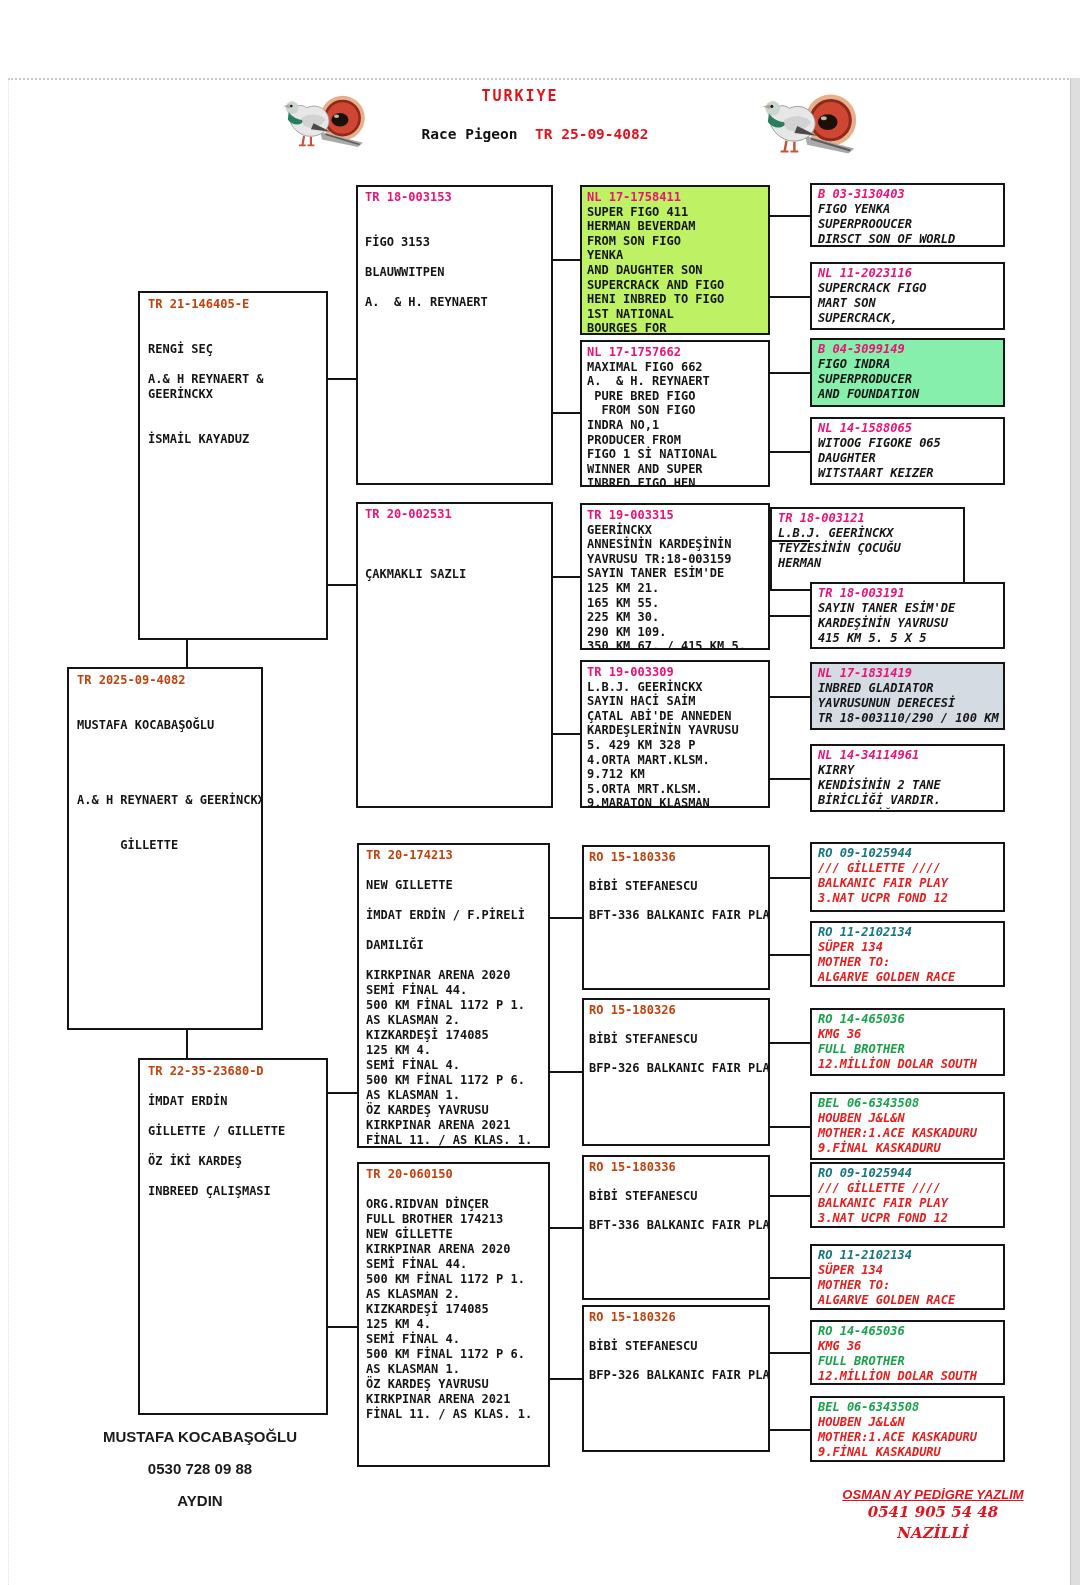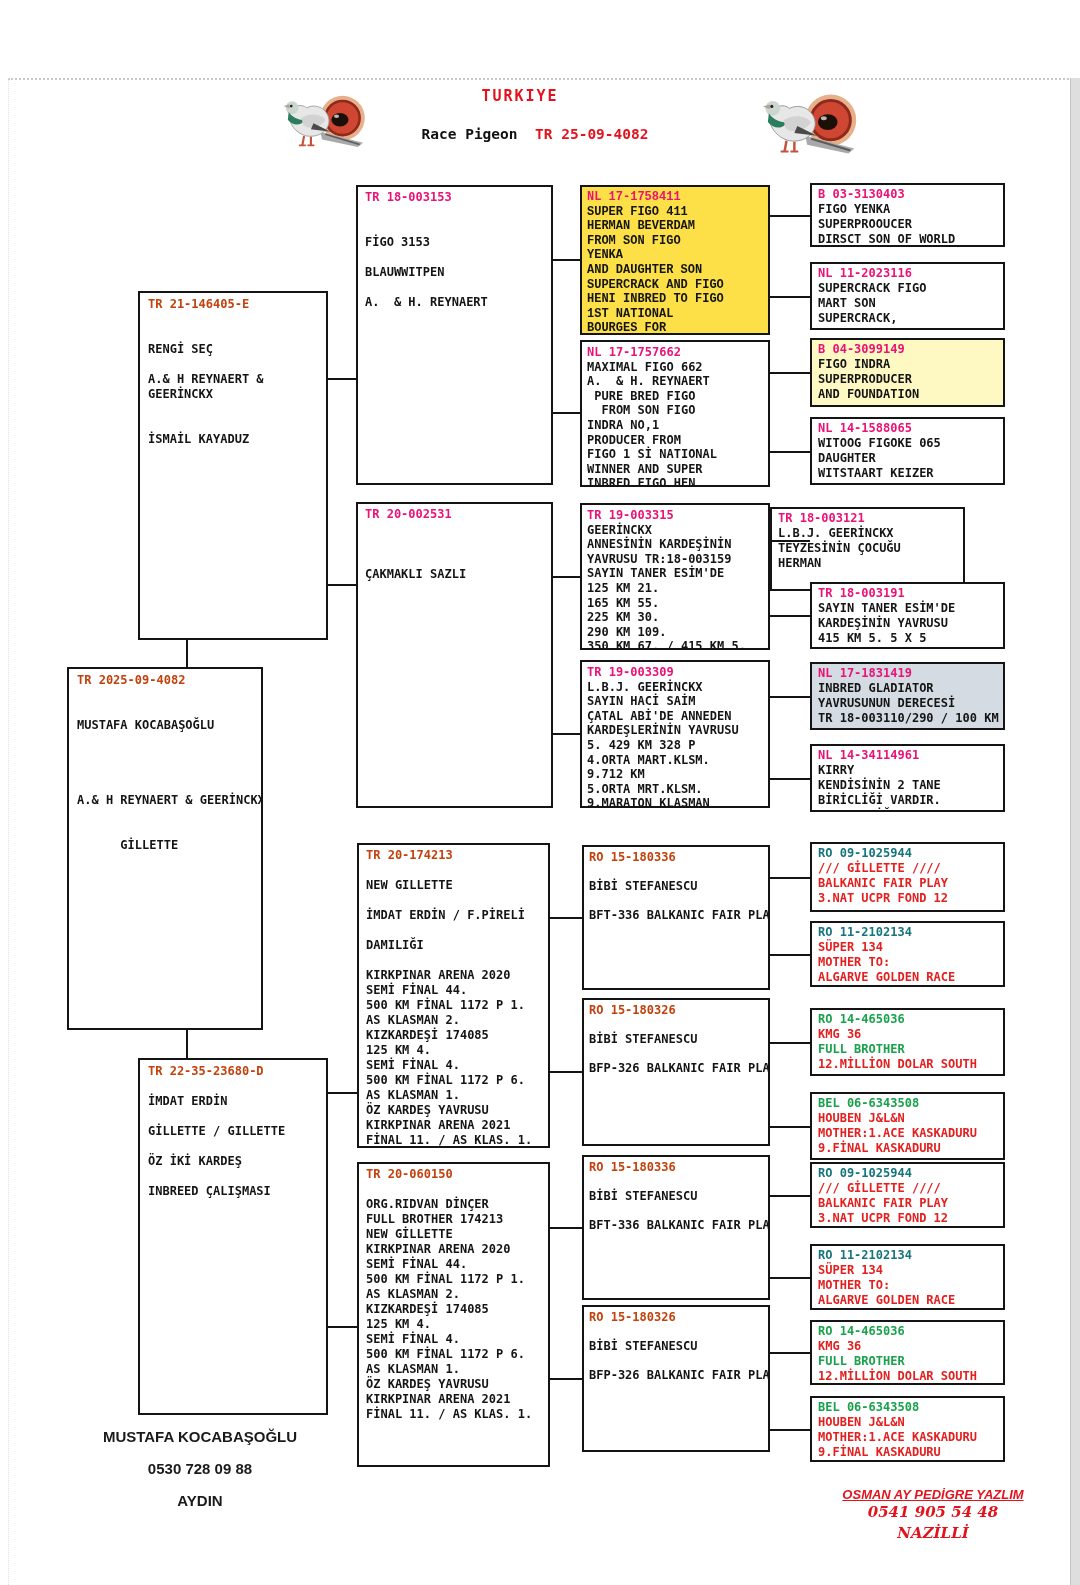--- a/index.html
+++ b/index.html
@@ -11,28 +11,28 @@
   
   .title{position:absolute;left:420px;top:87px;width:200px;text-align:center;font-size:15px;font-weight:bold;letter-spacing:2px;color:#e3131d;}
   .subtitle{position:absolute;left:385px;top:126px;width:300px;text-align:center;font-size:14.5px;font-weight:bold;color:#111;white-space:pre;}
   .subtitle .ring{color:#e3131d;}
   .pigeon{position:absolute;}
   
   .pbox{position:absolute;box-sizing:border-box;border:2px solid #141414;background:#fff;
         padding:3px 7px;font-weight:bold;font-size:12px;line-height:15px;color:#141414;
         white-space:pre;overflow:hidden;}
   .col3{line-height:14.6px;padding:3px 5px;}
-  .col4{padding:2px 6px;line-height:15px;}
+  .col4{padding:2px 6px;line-height:15px;font-style:italic;}
   .bid{letter-spacing:0px;}
   .c-pink{color:#ea1276;}
   .c-red{color:#c2410c;}
   .c-teal{color:#16747d;}
   .c-green{color:#18a24b;}
-  .bg-blue{background:#fde047;font-family:Liberation Mono, monospace;}
-  .bg-peach{background:#fef9c3;}
+  .bg-blue{background:#bef264;}
+  .bg-peach{background:#86efac;}
   .bg-gray{background:#d5dbe3;}
   .body-red .bl{color:#e3201f;}
   .bl.c-green{color:#18a24b;}
   
   .hl{position:absolute;height:2px;background:#141414;}
   .vl{position:absolute;width:2px;background:#141414;}
   
   .footer-left{position:absolute;left:70px;top:1428px;width:260px;text-align:center;
                font-family:"Liberation Sans",sans-serif;font-weight:bold;font-size:15px;color:#1a1a1a;}
   .footer-left div{margin-bottom:15px;}

